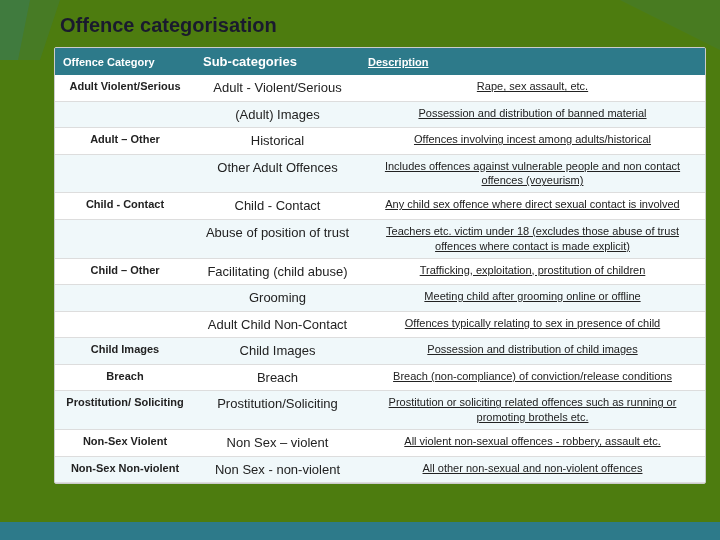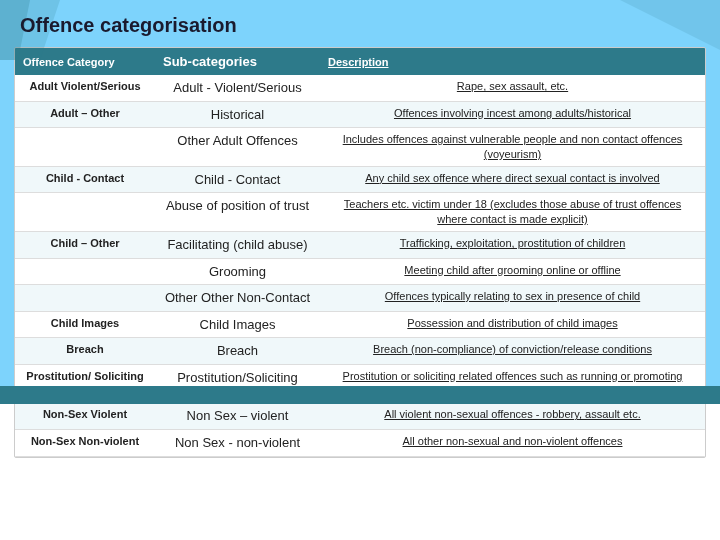--- a/index.html
+++ b/index.html
@@ -7,23 +7,24 @@
       font-family: Arial, sans-serif;
       background: #fff;
       width: 720px;
       height: 540px;
       overflow: hidden;
       position: relative;
     }
 
     .page-wrapper {
       width: 720px;
-      height: 404px;
-      background: #7dd3fc;
+      height: 540px;
+      background: #4d7c0f;
       position: relative;
+      padding-left: 40px;
     }
 
     
     .top-accent {
       position: absolute;
       top: 0;
       left: 0;
       width: 720px;
       height: 60px;
       overflow: hidden;
@@ -151,20 +152,25 @@
           <th class="col-description">Description</th>
         </tr>
       </thead>
       <tbody id="table-body">
       <tr>
             <td class="col-category">Adult Violent/Serious</td>
             <td class="col-subcategory">Adult - Violent/Serious</td>
             <td class="col-description">Rape, sex assault, etc.</td>
           </tr>
           <tr>
+            <td class="col-category"></td>
+            <td class="col-subcategory">(Adult) Images</td>
+            <td class="col-description">Possession and distribution of banned material</td>
+          </tr>
+          <tr>
             <td class="col-category">Adult – Other</td>
             <td class="col-subcategory">Historical</td>
             <td class="col-description">Offences involving incest among adults/historical</td>
           </tr>
           <tr>
             <td class="col-category"></td>
             <td class="col-subcategory">Other Adult Offences</td>
             <td class="col-description">Includes offences against vulnerable people and non contact offences (voyeurism)</td>
           </tr>
           <tr>
@@ -182,21 +188,21 @@
             <td class="col-subcategory">Facilitating (child abuse)</td>
             <td class="col-description">Trafficking, exploitation, prostitution of children</td>
           </tr>
           <tr>
             <td class="col-category"></td>
             <td class="col-subcategory">Grooming</td>
             <td class="col-description">Meeting child after grooming online or offline</td>
           </tr>
           <tr>
             <td class="col-category"></td>
-            <td class="col-subcategory">Other Other Non-Contact</td>
+            <td class="col-subcategory">Adult Child Non-Contact</td>
             <td class="col-description">Offences typically relating to sex in presence of child</td>
           </tr>
           <tr>
             <td class="col-category">Child Images</td>
             <td class="col-subcategory">Child Images</td>
             <td class="col-description">Possession and distribution of child images</td>
           </tr>
           <tr>
             <td class="col-category">Breach</td>
             <td class="col-subcategory">Breach</td>

